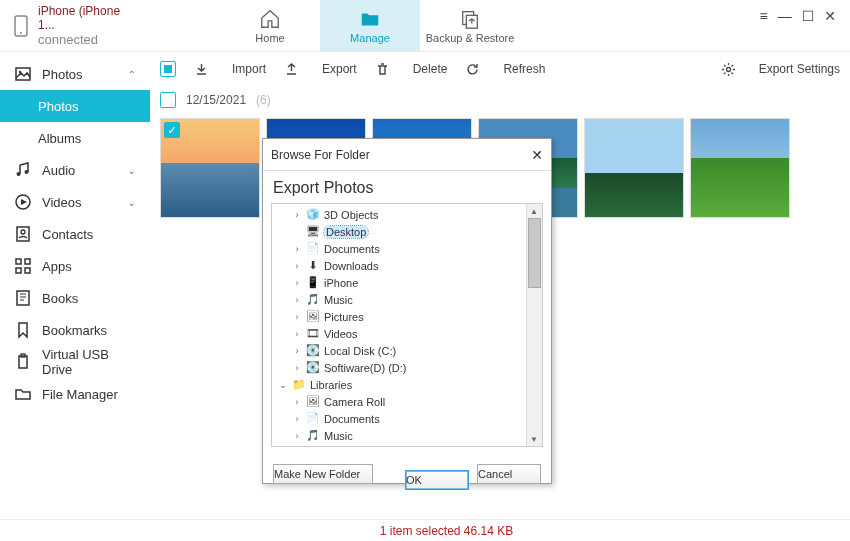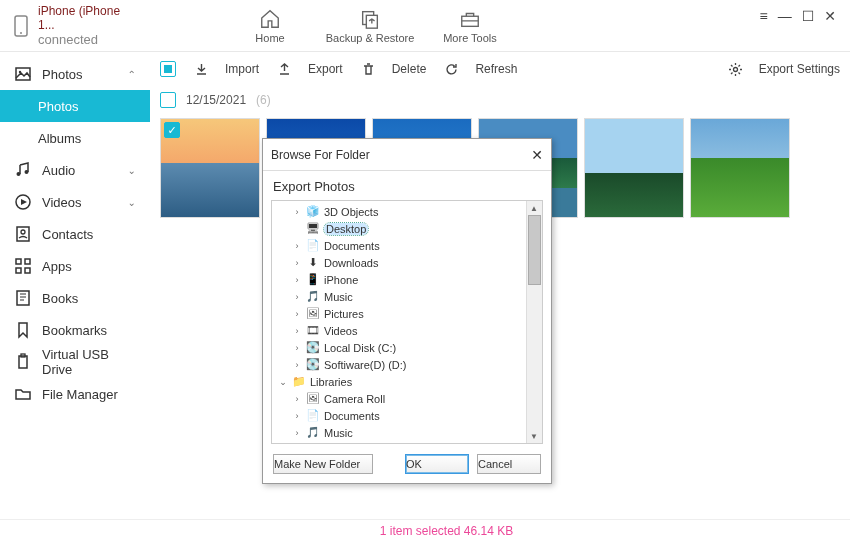--- a/index.html
+++ b/index.html
@@ -23,51 +23,51 @@
 .side-item.sub { padding-left: 38px; }
 .side-item.active { background: #18b9d4; color: #fff; }
 .side-icon { width: 18px; height: 18px; display: flex; align-items: center; justify-content: center; }
 .chev { margin-left: auto; font-size: 10px; color: #777; }
 
 
 .main { flex: 1; display: flex; flex-direction: column; }
 .toolbar { height: 34px; display: flex; align-items: center; gap: 18px; padding: 0 10px; }
 .ck { width: 16px; height: 16px; border: 1.5px solid #18b9d4; border-radius: 2px; display: flex; align-items: center; justify-content: center; }
 .ck.on { background: #18b9d4; color: #fff; font-size: 11px; }
-.tool { display: flex; align-items: center; gap: 16px; font-size: 12px; color: #444; }
+.tool { display: flex; align-items: center; gap: 23px; font-size: 12px; color: #444; }
 .tool-icon { width: 15px; height: 15px; display: flex; align-items: center; justify-content: center; }
 .es { margin-left: auto; }
 
 
 .daterow { height: 28px; display: flex; align-items: center; gap: 10px; padding: 0 10px; font-size: 12px; color: #555; }
 .daterow .cnt { color: #bbb; }
 
 
 .thumbs { padding: 4px 10px; display: flex; gap: 6px; }
 .thumb { width: 100px; height: 100px; background: #7aa; position: relative; border: 1px solid #ddd; }
 .thumb .ck { position: absolute; top: 3px; left: 3px; background: #18b9d4; border-color: #18b9d4; color: #fff; }
 
 
-.statusbar { height: 22px; display: flex; align-items: center; justify-content: center; font-size: 12px; color: #ec4899; border-top: 1px solid #eee; padding-left: 43px; }
+.statusbar { height: 22px; display: flex; align-items: center; justify-content: center; font-size: 12px; color: #b91c1c; border-top: 1px solid #eee; padding-left: 43px; }
 
 
 .dialog { position: absolute; left: 262px; top: 138px; width: 290px; height: 346px; background: #fff; border: 1px solid #999; box-shadow: 2px 2px 6px rgba(0,0,0,0.25); font-size: 12px; }
 .dlg-title { height: 32px; display: flex; align-items: center; padding: 0 8px; border-bottom: 1px solid #ddd; }
 .dlg-close { margin-left: auto; font-size: 14px; }
-.dlg-sub { padding: 8px 10px 6px; font-size: 13px; }
+.dlg-sub { padding: 8px 10px 6px; font-size: 16px; }
 .tree { margin: 0 8px; border: 1px solid #ccc; height: 244px; overflow: hidden; position: relative; }
 .tree-inner { padding: 2px 0; }
 .titem { height: 17px; display: flex; align-items: center; gap: 4px; padding-right: 4px; font-size: 11px; }
 .titem .tw { width: 10px; text-align: center; color: #666; font-size: 9px; }
 .titem .ficon { width: 14px; height: 14px; display: flex; align-items: center; justify-content: center; font-size: 11px; }
 .titem.sel .lbl { background: #cde8ff; outline: 1px dotted #5a9; padding: 0 2px; border-radius: 6px; }
 .ind1 { padding-left: 20px; } .ind0 { padding-left: 6px; }
 .dlg-btns { display: flex; gap: 8px; padding: 10px 10px 0; align-items: center; }
 .dlg-btn { min-width: 64px; height: 20px; border: 1px solid #aaa; background: linear-gradient(#fff,#eee); font-size: 11px; display: flex; align-items: center; }
-.dlg-btn.primary { border-color: #3b99e0; box-shadow: 0 0 0 1px #7bbce8 inset; }
+.dlg-btn.primary { border-color: #3b99e0; box-shadow: 0 0 0 1px #7bbce8 inset; margin-top: 13px; }
 .sb-track { position: absolute; right: 0; top: 0; bottom: 0; width: 16px; background: #f0f0f0; border-left: 1px solid #ddd; }
 .sb-thumb { position: absolute; right: 1px; top: 14px; width: 13px; height: 70px; background: #c8c8c8; border: 1px solid #aaa; }
 .sb-arrow { position: absolute; right: 0; width: 16px; height: 14px; display: flex; align-items: center; justify-content: center; font-size: 8px; color: #666; }
 
 
 .sunset { background: linear-gradient(#f6c77a 0%, #f4a86b 45%, #5c8bb0 45%, #2d5d84 100%); }
 .sky1 { background: linear-gradient(#0b4aa8, #2a7cd4); }
 .sky2 { background: linear-gradient(#1a6bc0, #3a93db); }
 .lake { background: linear-gradient(#4a8cc2 0%, #4a8cc2 40%, #1a5a3a 40%, #2d7a4a 70%, #3a7a9a 70%); }
 .trees { background: linear-gradient(#a6d3f0 0%, #a6d3f0 55%, #1a4a2a 55%, #2a6a3a 100%); }
@@ -93,38 +93,37 @@
   </div>
   <div class="nav">
     <div class="nav-item">
       <span class="nav-icon">
           <svg width="22" height="22" viewBox="0 0 24 24">
             <path d="M3 11 L12 3 L21 11 V21 H14 V14 H10 V21 H3 Z" fill="none" stroke="#666" stroke-width="1.5"></path>
           </svg>
         </span>
       <span>Home</span>
     </div>
+    <div class="nav-item active">
+      <span class="nav-icon">
+          <svg width="22" height="22" viewBox="0 0 24 24">
+            <path d="M3 6 H9 L11 8 H21 V19 H3 Z" fill="#0aa3c0"></path>
+          </svg>
+        </span>
+      <span>Manage</span>
+    </div>
     <div class="nav-item">
       <span class="nav-icon">
           <svg width="22" height="22" viewBox="0 0 24 24">
             <rect x="4" y="4" width="12" height="14" fill="none" stroke="#666" stroke-width="1.5"></rect>
             <rect x="8" y="8" width="12" height="14" fill="#fff" stroke="#666" stroke-width="1.5"></rect>
             <path d="M14 12 v5 M11 14 l3 -2 l3 2" fill="none" stroke="#666" stroke-width="1.5"></path>
           </svg>
         </span>
       <span>Backup &amp; Restore</span>
-    </div>
-    <div class="nav-item">
-      <span class="nav-icon">
-          <svg width="22" height="22" viewBox="0 0 24 24">
-            <rect x="3" y="9" width="18" height="11" fill="none" stroke="#666" stroke-width="1.5"></rect>
-            <path d="M8 9 V6 H16 V9 M3 14 H21" fill="none" stroke="#666" stroke-width="1.5"></path>
-          </svg>
-        </span>
-      <span>More Tools</span>
     </div>
   </div>
   <div class="win-controls">
     <span>≡</span>
     <span>—</span>
     <span>☐</span>
     <span>✕</span>
   </div>
 </div>
 

